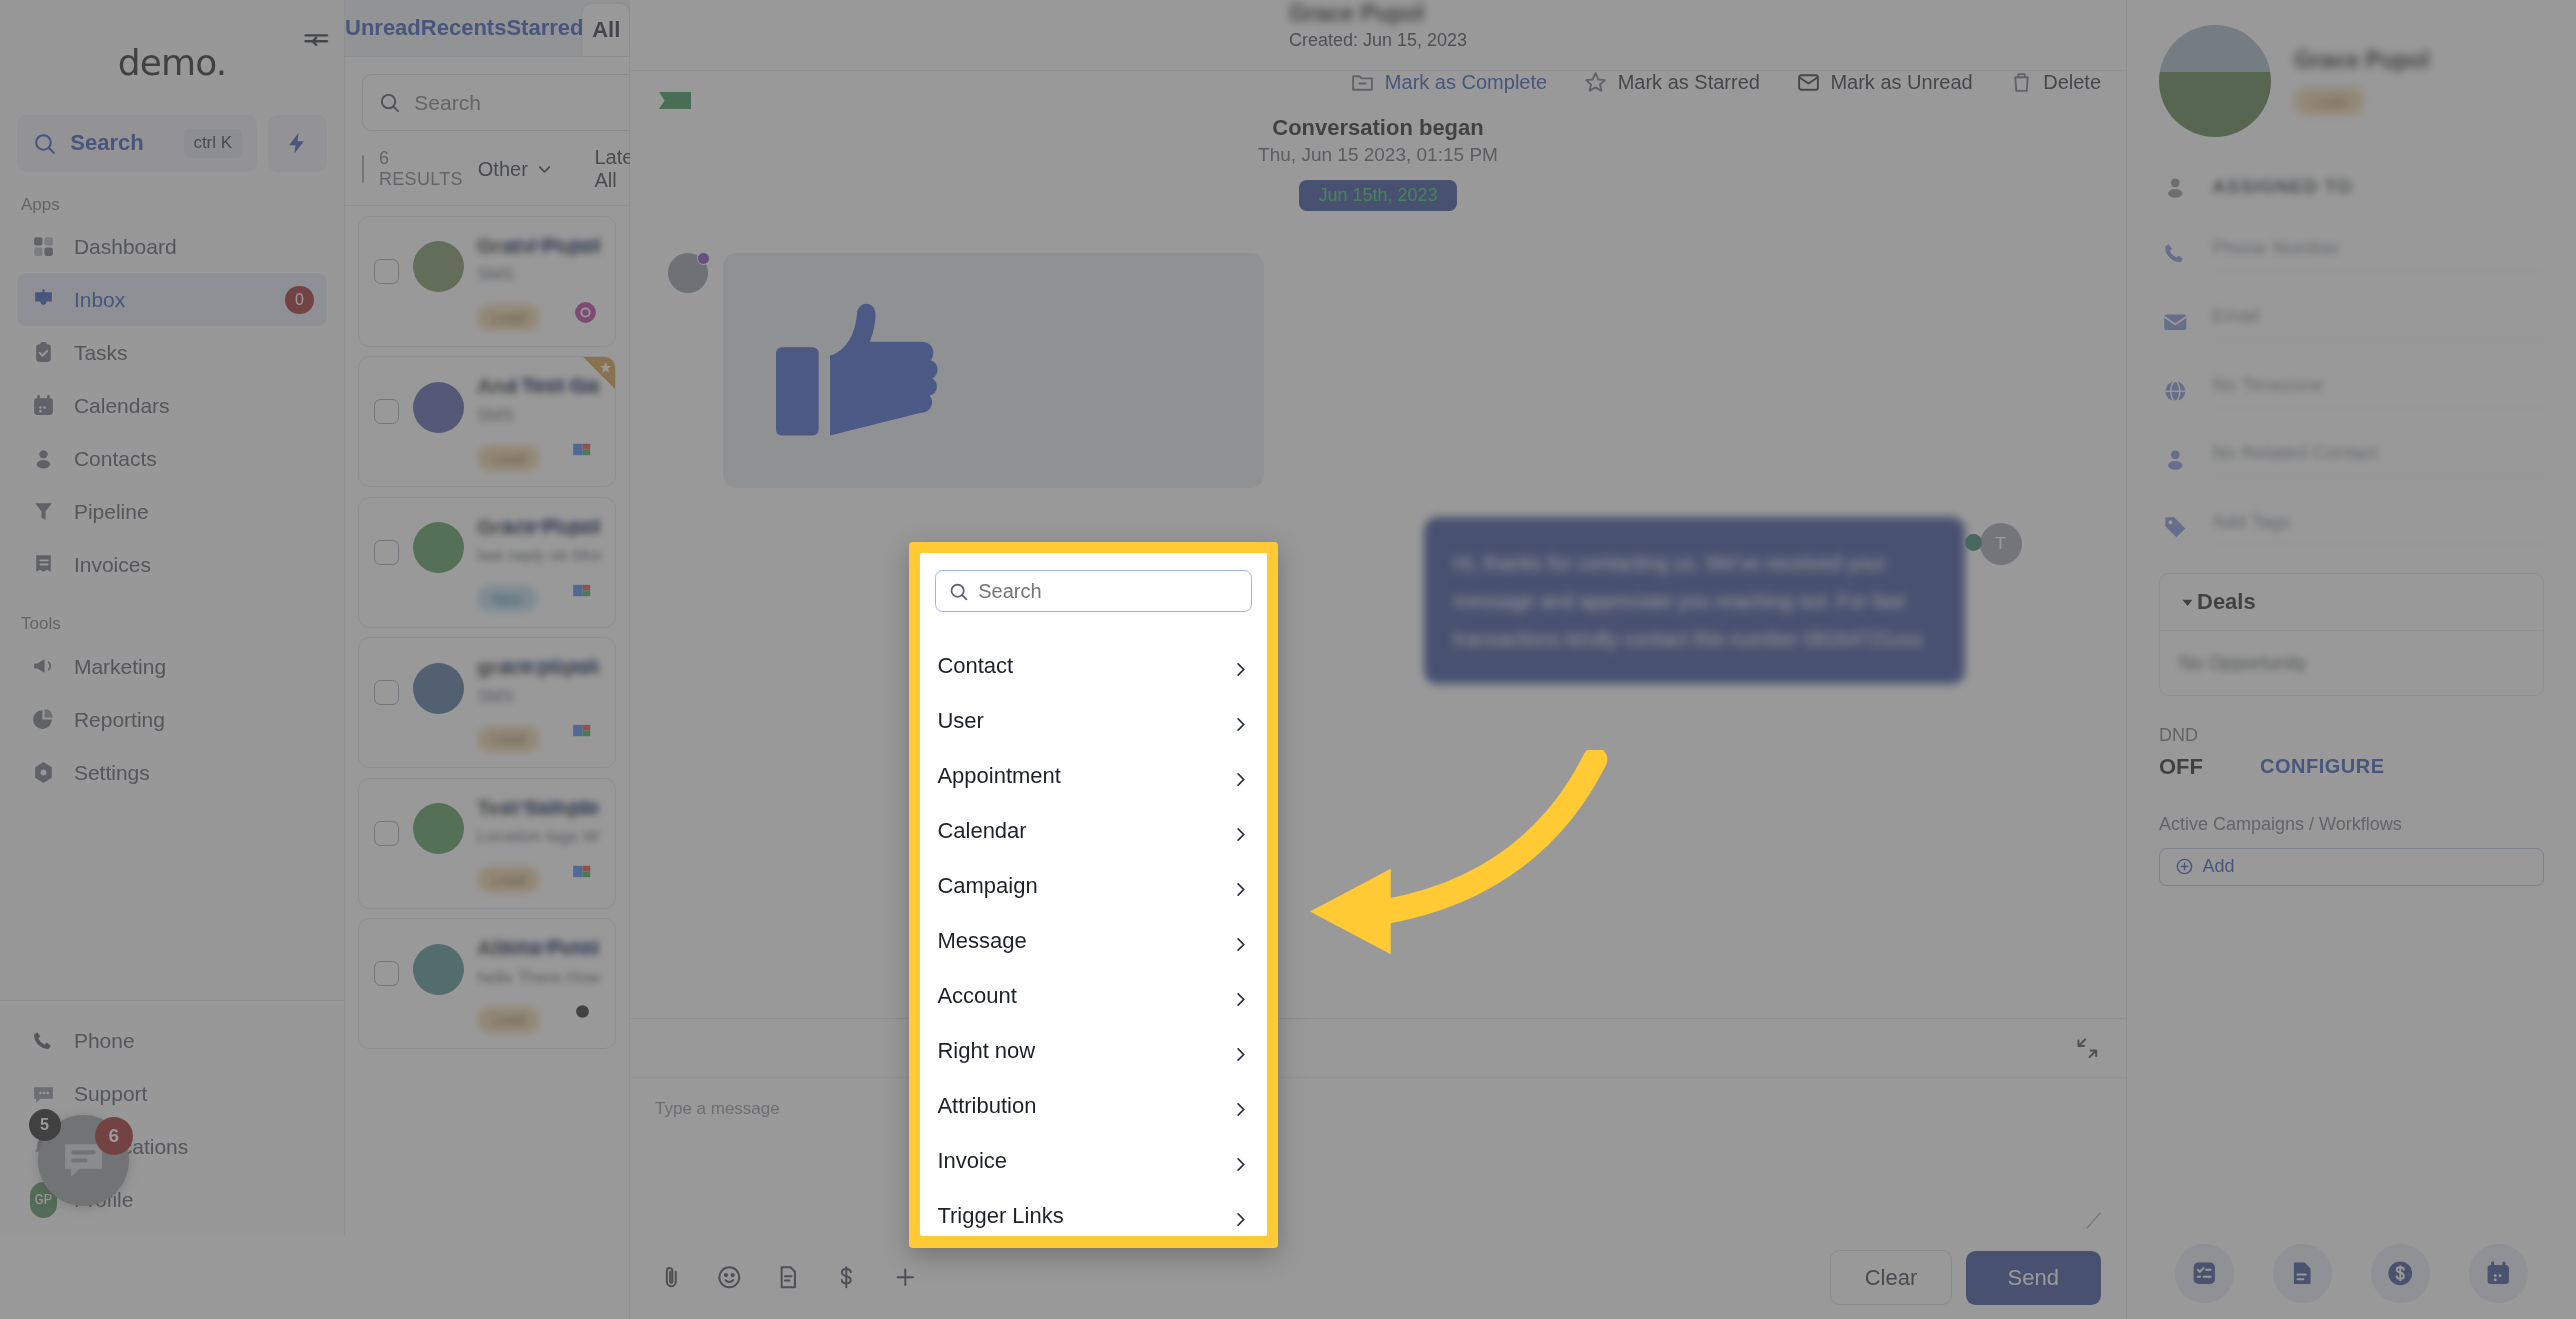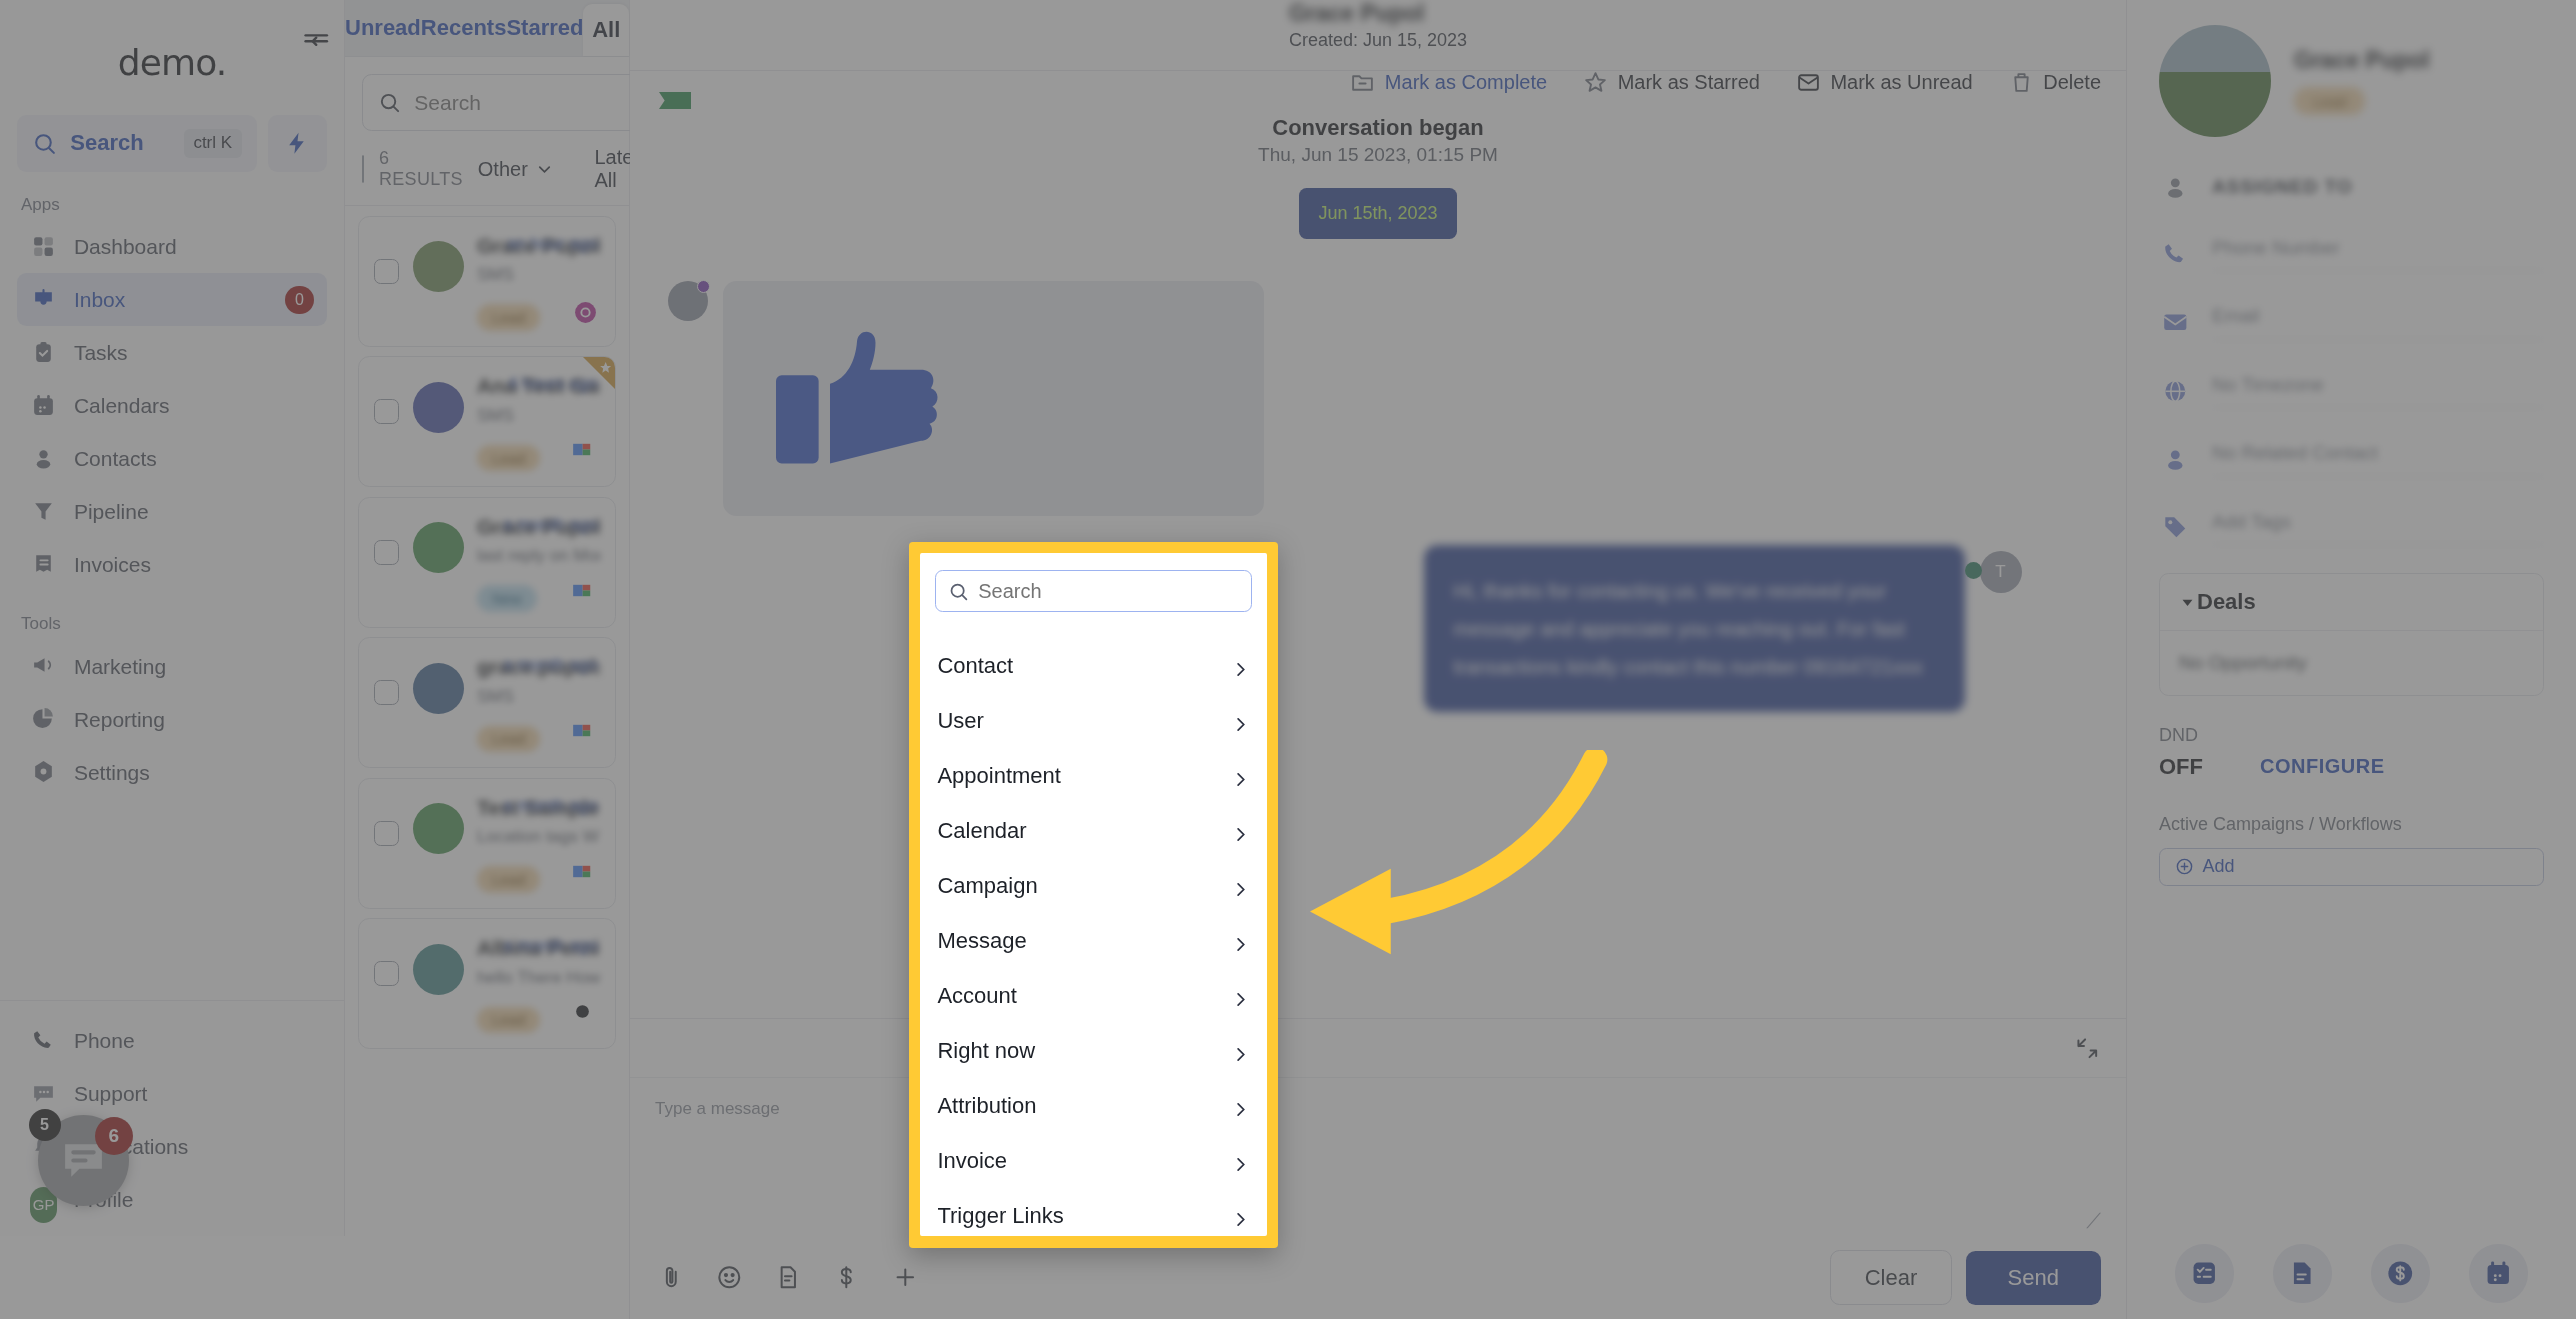--- a/index.html
+++ b/index.html
@@ -62,21 +62,21 @@
   .sb-section {
     font-size: 17px; color: #6f7480; padding: 23px 0 5.7px 21px; font-weight: 400;
   }
   .sb-list { padding: 0 17px; }
   .sb-item {
     display: flex; align-items: center; gap: 17px;
     height: 53px; padding: 0 13.3px; border-radius: 9.5px;
     color: #4a4f5a; font-size: 21px; cursor: pointer; position: relative;
   }
   .sb-item.active { background: #e4e8f4; color: #2a4fb5; font-weight: 400; }
-  .sb-item .ico { width: 26.6px; height: 26.6px; display: flex; align-items: flex-start; justify-content: center; flex: 0 0 26.6px; }
+  .sb-item .ico { width: 26.6px; height: 26.6px; display: flex; align-items: center; justify-content: center; flex: 0 0 26.6px; font-family: Liberation Mono, monospace; }
   .sb-badge {
     margin-left: auto; background: #9b1c1c; color: #fff;
     font-size: 16px; min-width: 28.5px; height: 28.5px; border-radius: 14.2px;
     display: flex; align-items: center; justify-content: center; padding: 0 7.6px;
   }
   .sb-divider { height: 0.9px; background: #e6e8ec; margin: 25px 0 13.3px 0; }
   .sb-bottom { margin-top: auto; padding-bottom: 9.5px; }
   .avatar-sm {
     width: 36px; height: 36px; border-radius: 18px; background: #4b8a52;
     color: #fff; font-size: 15px; display: flex; align-items: center; justify-content: center;
@@ -182,23 +182,23 @@
   .mh-actions { margin-left: auto; display: flex; align-items: center; gap: 36px; }
   .mh-act { display: flex; align-items: center; gap: 9.5px; font-size: 20px; color: #23272f; cursor: pointer; white-space: nowrap; }
   .mh-act.blue { color: #2a4fb5; }
 
   .thread { flex: 1; position: relative; overflow: hidden; padding: 0 28.5px; }
   .conv-began { text-align: center; padding-top: 21px; }
   .conv-began .flag { display: block; margin: 0 auto 5.7px auto; }
   .cb-title { font-size: 22px; font-weight: 700; color: #15181d; }
   .cb-sub { font-size: 19px; color: #5c626d; margin-top: 3.8px; }
   .date-pill {
-    display: block; margin: 22px auto 0 auto; width: fit-content;
-    background: #2c4494; color: #bef264; font-size: 18px;
-    padding: 15px 19px; border-radius: 7.6px;
+    display: block; margin: 14px auto 0 auto; width: fit-content;
+    background: #2c4494; color: #22c55e; font-size: 18px;
+    padding: 5px 19px; border-radius: 7.6px;
   }
   .msg-in { display: flex; align-items: flex-start; gap: 15px; margin-top: 42px; }
   .msg-in .av {
     width: 40px; height: 40px; border-radius: 20px; background: #8f95a3;
     flex: 0 0 40px; position: relative;
   }
   .msg-in .av .dot {
     position: absolute; right: -1.9px; top: -1.9px; width: 13.3px; height: 13.3px;
     border-radius: 6.6px; background: #7b3fb5; border: 1.9px solid #fff;
   }

